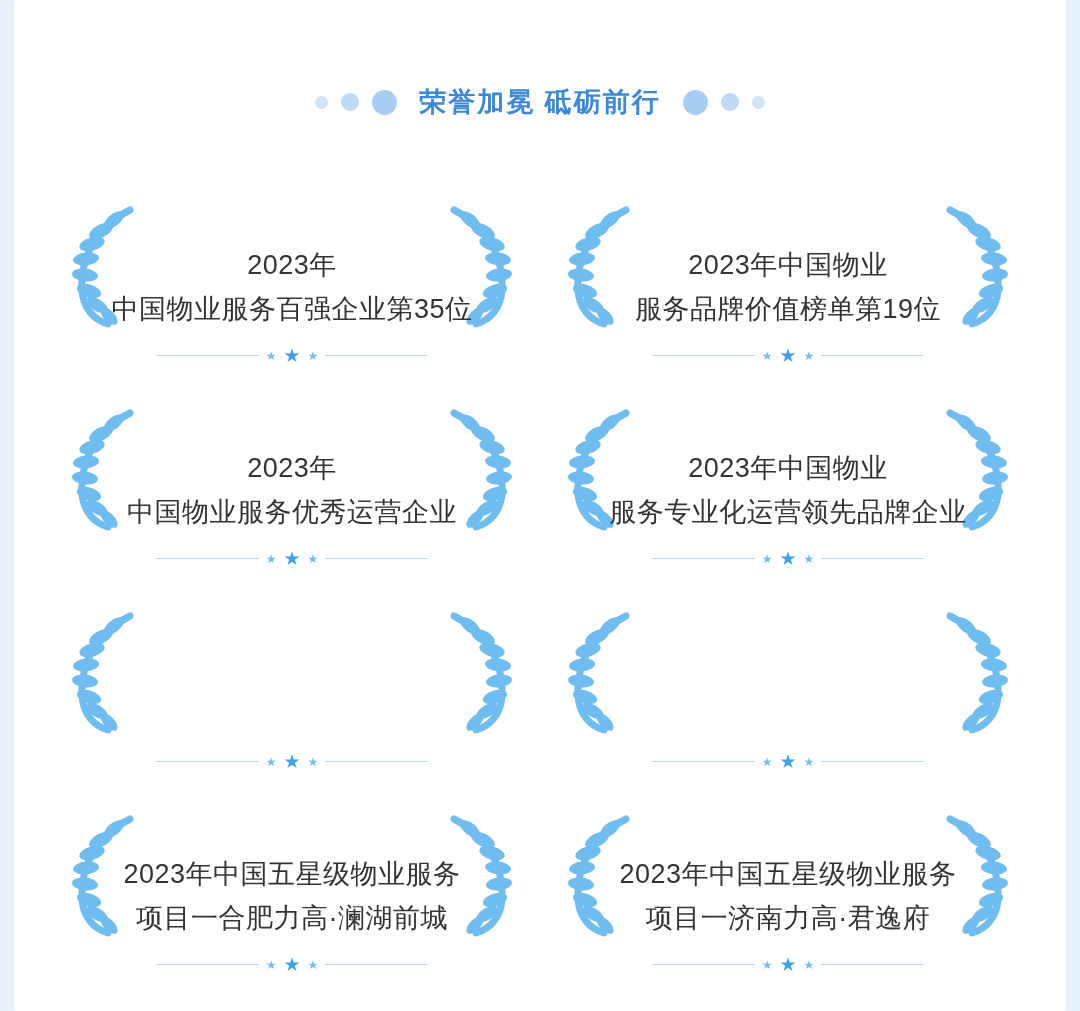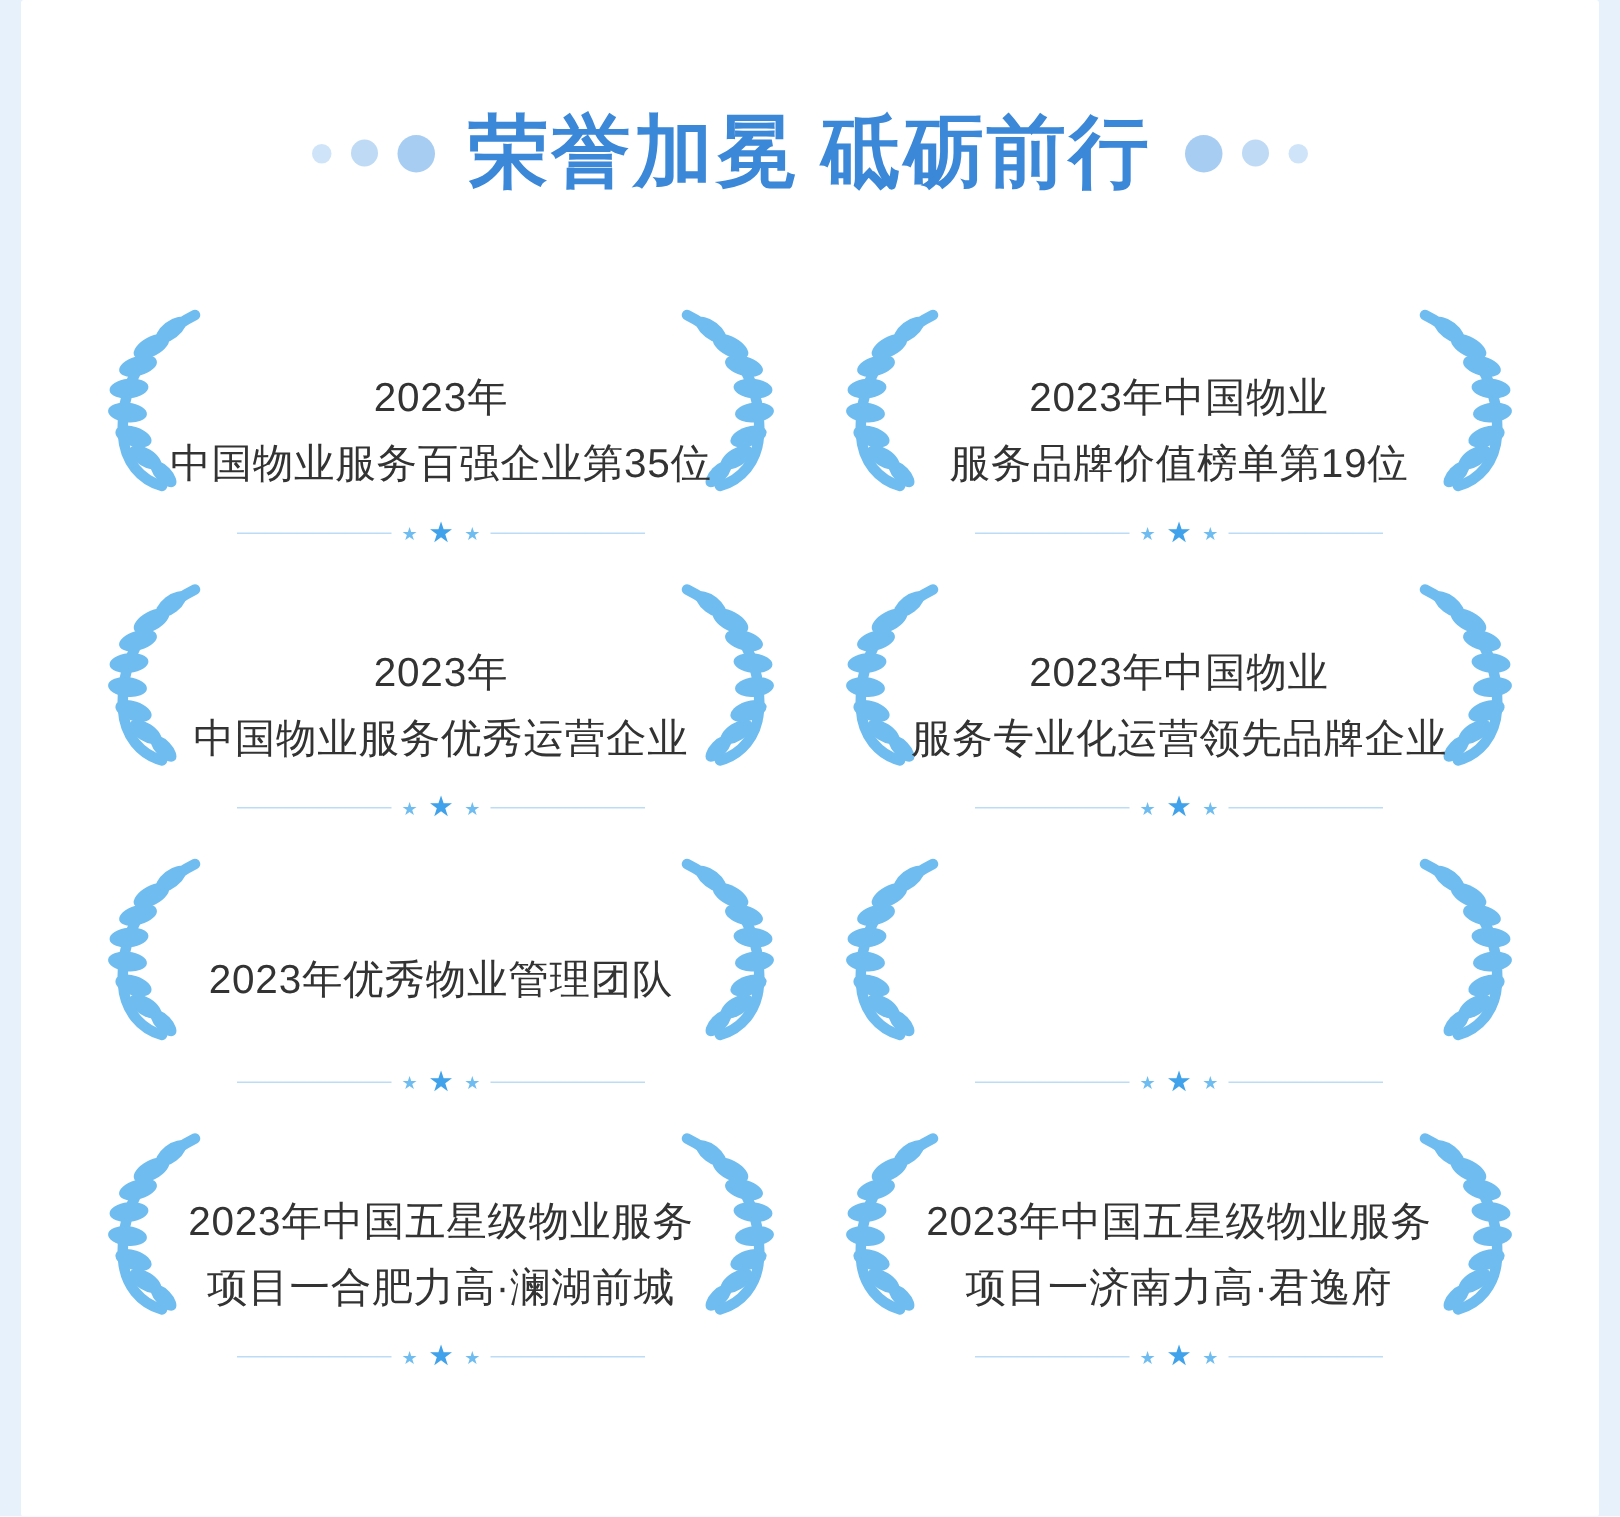--- a/index.html
+++ b/index.html
@@ -60,39 +60,40 @@
 
   .dots.left .d1 { width: 13px; height: 13px; opacity: .55; }
   .dots.left .d2 { width: 18px; height: 18px; opacity: .75; }
   .dots.left .d3 { width: 25px; height: 25px; opacity: 1; }
 
   .dots.right .d1 { width: 25px; height: 25px; opacity: 1; }
   .dots.right .d2 { width: 18px; height: 18px; opacity: .75; }
   .dots.right .d3 { width: 13px; height: 13px; opacity: .55; }
 
   .title {
-    font-size: 53px;
+    font-size: 27px;
     font-weight: bold;
     letter-spacing: 2px;
     color: #3b87d8;
     white-space: nowrap;
-    font-family: Liberation Serif, serif;
+    font-family: Liberation Sans, sans-serif;
   }
 
   
   .grid {
     position: absolute;
     left: 40px;
     right: 40px;
     top: 196px;
     display: grid;
     grid-template-columns: 1fr 1fr;
     grid-template-rows: repeat(4, 183px);
     column-gap: 12px;
     row-gap: 0px;
+    gap: 20px;
   }
 
   .award {
     position: relative;
     display: flex;
     align-items: center;
     justify-content: center;
     padding: 0 6px;
   }
 
@@ -330,21 +331,20 @@
             <ellipse cx="46" cy="16" rx="12" ry="6" transform="rotate(-38 46 16)"></ellipse>
             <ellipse cx="33" cy="27" rx="13" ry="6.5" transform="rotate(-28 33 27)"></ellipse>
             <ellipse cx="24" cy="40" rx="13" ry="6.5" transform="rotate(-16 24 40)"></ellipse>
             <ellipse cx="18" cy="55" rx="13" ry="6.5" transform="rotate(-6 18 55)"></ellipse>
             <ellipse cx="17" cy="71" rx="13" ry="6.5" transform="rotate(6 17 71)"></ellipse>
             <ellipse cx="21" cy="87" rx="12.5" ry="6.5" transform="rotate(18 21 87)"></ellipse>
             <ellipse cx="29" cy="101" rx="12" ry="6" transform="rotate(32 29 101)"></ellipse>
             <ellipse cx="41" cy="112" rx="11" ry="5.5" transform="rotate(46 41 112)"></ellipse>
           </g>
         </svg>
-        <div class="award-text">2023年优秀物业管理团队</div>
         <svg class="wreath right" viewBox="0 0 76 124" fill="none">
           <path d="M14 6 C46 22 64 52 62 86 C61 104 50 116 36 120" stroke="currentColor" stroke-width="7" stroke-linecap="round" fill="none"></path>
           <g fill="currentColor">
             <ellipse cx="30" cy="16" rx="12" ry="6" transform="rotate(38 30 16)"></ellipse>
             <ellipse cx="43" cy="27" rx="13" ry="6.5" transform="rotate(28 43 27)"></ellipse>
             <ellipse cx="52" cy="40" rx="13" ry="6.5" transform="rotate(16 52 40)"></ellipse>
             <ellipse cx="58" cy="55" rx="13" ry="6.5" transform="rotate(6 58 55)"></ellipse>
             <ellipse cx="59" cy="71" rx="13" ry="6.5" transform="rotate(-6 59 71)"></ellipse>
             <ellipse cx="55" cy="87" rx="12.5" ry="6.5" transform="rotate(-18 55 87)"></ellipse>
             <ellipse cx="47" cy="101" rx="12" ry="6" transform="rotate(-32 47 101)"></ellipse>

